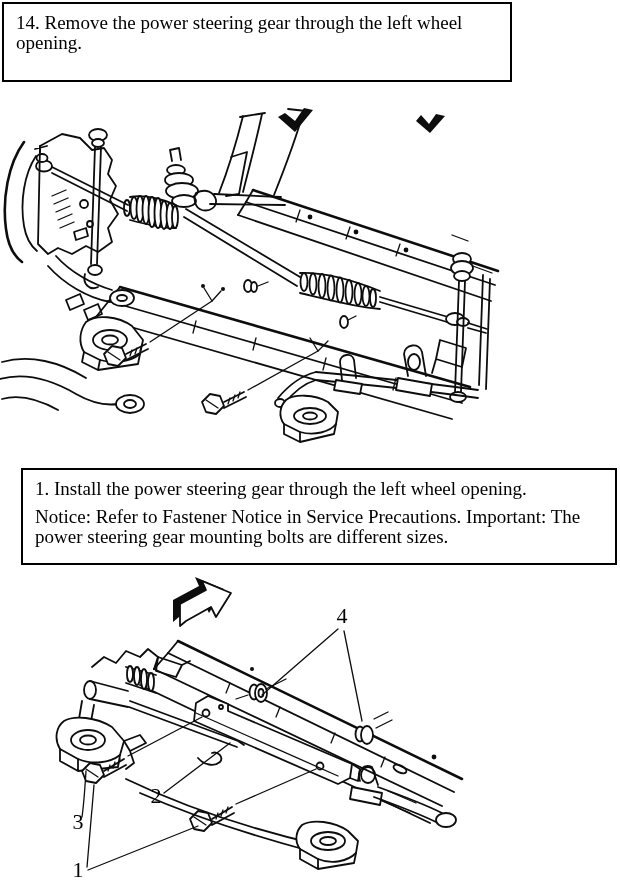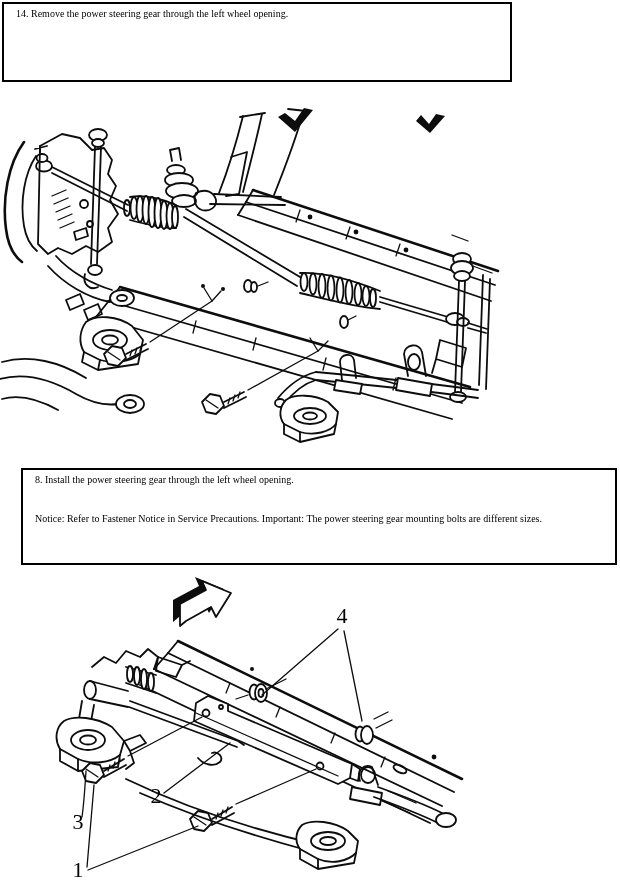--- a/index.html
+++ b/index.html
@@ -3,27 +3,27 @@
 <meta charset="utf-8">
 <style>
   html,body{margin:0;padding:0;background:#ffffff;}
   .page{
     position:relative;width:620px;height:880px;background:#ffffff;
     font-family:"Liberation Serif","DejaVu Serif",serif;color:#000;
     overflow:hidden;
   }
   .text-box{
     position:absolute;background:#fff;border:2px solid #000;
-    font-size:10px;line-height:20px;padding:0 12px;box-sizing:border-box;
+    font-size:19px;line-height:20px;padding:9px 12px;box-sizing:border-box;
   }
   .text-box p{margin:0;}
   .box1{left:2px;top:2px;width:510px;height:80px;}
   .box1 .second{margin-top:23px;}
   .box2{left:21px;top:468px;width:596px;height:97px;}
-  .box2 .second{margin-top:19px;max-width:562px;}
+  .box2 .second{margin-top:8px;max-width:562px;}
   svg{position:absolute;}
   .d1{left:0;top:104px;}
   .d2{left:30px;top:573px;}
   .ln{fill:none;stroke:#0d0d0d;stroke-width:1.8;stroke-linecap:round;stroke-linejoin:round;}
   .lt{fill:none;stroke:#0d0d0d;stroke-width:1.3;stroke-linecap:round;}
   .hv{fill:none;stroke:#0d0d0d;stroke-width:2.6;stroke-linecap:round;stroke-linejoin:round;}
   .wh{fill:#ffffff;stroke:#0d0d0d;stroke-width:1.8;stroke-linejoin:round;}
   .bk{fill:#0d0d0d;stroke:none;}
   .dot{fill:#0d0d0d;}
   .callout{font-family:"Liberation Serif","DejaVu Serif",serif;font-size:22px;fill:#000;}
@@ -216,21 +216,21 @@
 
     <g>
       <path class="wh" d="M286,296 C280,302 278,312 284,320 L300,328 C314,332 330,328 336,320 L338,308 L328,298 C314,290 294,290 286,296 Z"></path>
       <ellipse class="ln" cx="310" cy="312" rx="16" ry="8"></ellipse>
       <ellipse class="ln" cx="310" cy="312" rx="7" ry="3.5"></ellipse>
       <path class="ln" d="M284,320 L284,330 L300,338 L300,328 M336,320 L334,330 L300,338"></path>
     </g>
   </svg>
 
   <div class="text-box box2">
-    <p>8. Install the power steering gear through the left wheel opening.</p>
+    <p>1. Install the power steering gear through the left wheel opening.</p>
     <p class="second">Notice: Refer to Fastener Notice in Service Precautions. Important: The power steering gear mounting bolts are different sizes.</p>
   </div>
 
   <svg class="d2" width="450" height="307" viewBox="0 0 450 307">
 
     <g>
       <path class="bk" d="M143,49 L143,27 L169,13 L165,4 L194,16 L179,40 L174,30 L149,44 Z" transform="translate(0,0)"></path>
       <path class="wh" d="M150,53 L150,31 L176,17 L172,8 L201,20 L186,44 L181,34 L156,48 Z" stroke-width="2.2"></path>
     </g>
 

